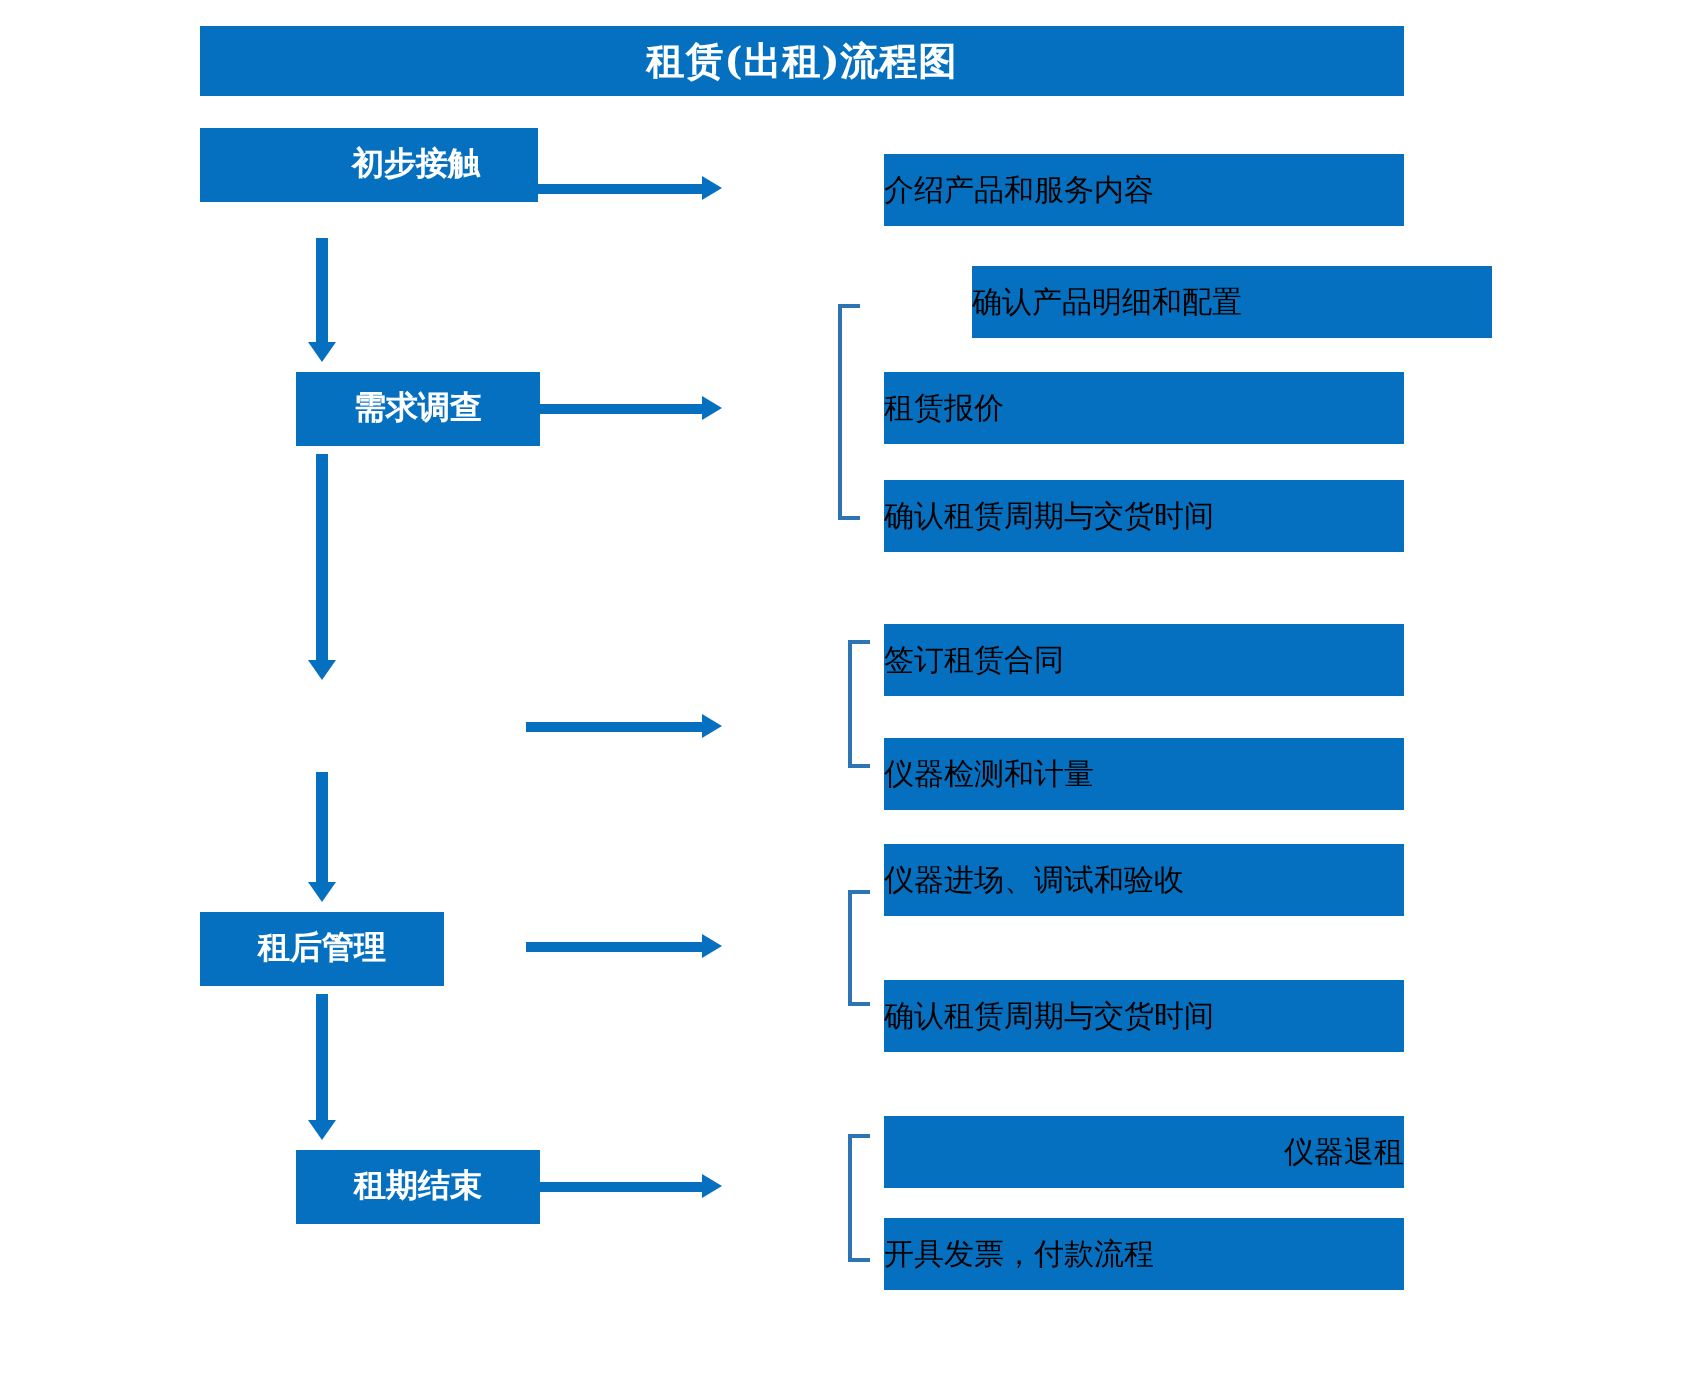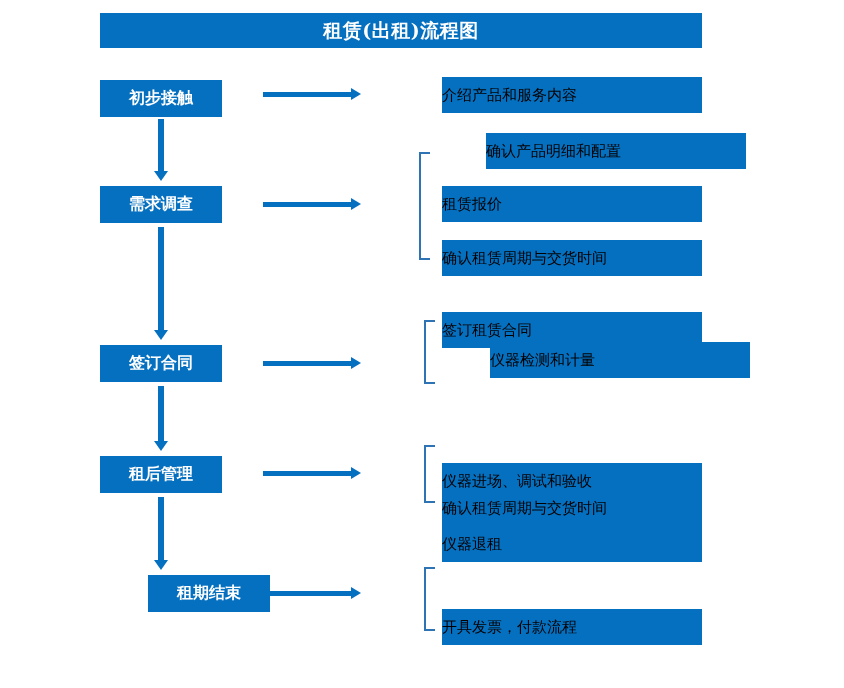--- a/index.html
+++ b/index.html
@@ -91,28 +91,25 @@
 </style>
 </head>
 <body>
 
 <div id="canvas">
 
   <div class="title-bar">
     <span class="title-text">租赁(出租)流程图</span>
   </div>
 
-  <div class="stage-box" style="top:80px;">
+  <div class="stage-box" style="top:64px;padding-left:47px;">
     <span class="stage-text">初步接触</span>
   </div>
-  <div class="stage-box" style="top:186px;">
+  <div class="stage-box" style="top:186px;margin-left:48px;">
     <span class="stage-text">需求调查</span>
-  </div>
-  <div class="stage-box" style="top:345px;">
-    <span class="stage-text">签订合同</span>
   </div>
   <div class="stage-box" style="top:456px;">
     <span class="stage-text">租后管理</span>
   </div>
   <div class="stage-box" style="top:575px;margin-left:48px;">
     <span class="stage-text">租期结束</span>
   </div>
 
   <div class="v-arrow" style="left:154px;top:119px;height:63px;">
     <div class="shaft" style="height:52px;"></div>
@@ -165,29 +162,29 @@
   </div>
   <div class="detail-box" style="top:186px;">
     <span class="detail-text">租赁报价</span>
   </div>
   <div class="detail-box" style="top:240px;text-align:center;">
     <span class="detail-text">确认租赁周期与交货时间</span>
   </div>
   <div class="detail-box" style="top:312px;">
     <span class="detail-text">签订租赁合同</span>
   </div>
-  <div class="detail-box" style="top:342px;margin-left:48px;">
+  <div class="detail-box" style="top:369px;">
     <span class="detail-text">仪器检测和计量</span>
   </div>
-  <div class="detail-box" style="top:422px;margin-top:41px;">
+  <div class="detail-box" style="top:422px;">
     <span class="detail-text">仪器进场、调试和验收</span>
   </div>
   <div class="detail-box" style="top:490px;">
     <span class="detail-text">确认租赁周期与交货时间</span>
   </div>
-  <div class="detail-box" style="top:526px;">
+  <div class="detail-box" style="top:558px;justify-content:flex-end;">
     <span class="detail-text">仪器退租</span>
   </div>
   <div class="detail-box" style="top:609px;">
     <span class="detail-text">开具发票，付款流程</span>
   </div>
 
 </div>
 
 </body></html>

